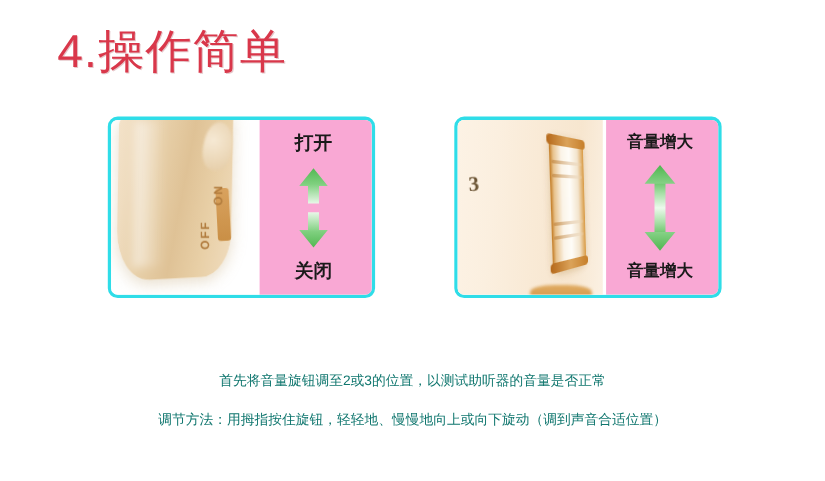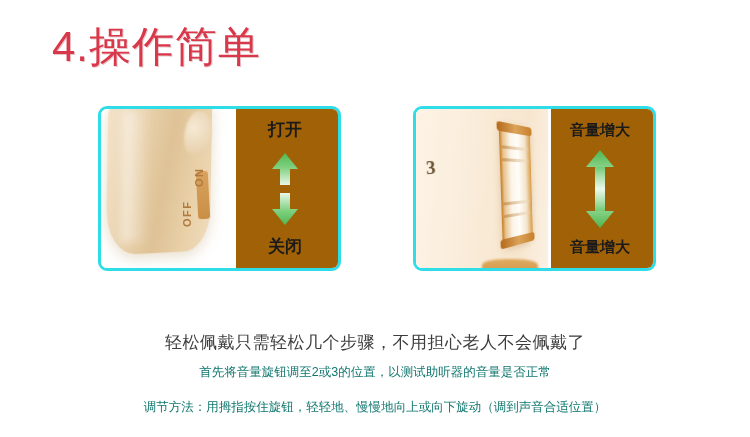--- a/index.html
+++ b/index.html
@@ -218,21 +218,21 @@
     right: 0;
     top: 0;
     bottom: 0;
     width: 43%;
     display: flex;
     flex-direction: column;
     align-items: center;
     justify-content: space-between;
     padding: 11px 4px 11px 0;
     box-sizing: border-box;
-    background: #a16207;
+    background: #f9a8d4;
   }
   .cap-text {
     font-size: 17px;
     font-weight: bold;
     color: #1a1a1a;
     line-height: 20px;
     white-space: nowrap;
   }
   .cap-text.small { font-size: 15px; }
 
@@ -363,16 +363,15 @@
 
         <div class="cap-text small">音量增大</div>
       </div>
 
     </div>
   </div>
 
 </div>
 
 <div class="bottom">
-  <div class="lead">轻松佩戴只需轻松几个步骤，不用担心老人不会佩戴了</div>
   <div class="sub">首先将音量旋钮调至2或3的位置，以测试助听器的音量是否正常</div>
   <div class="sub" style="margin-top:16px">调节方法：用拇指按住旋钮，轻轻地、慢慢地向上或向下旋动（调到声音合适位置）</div>
 </div>
 
 </body></html>

